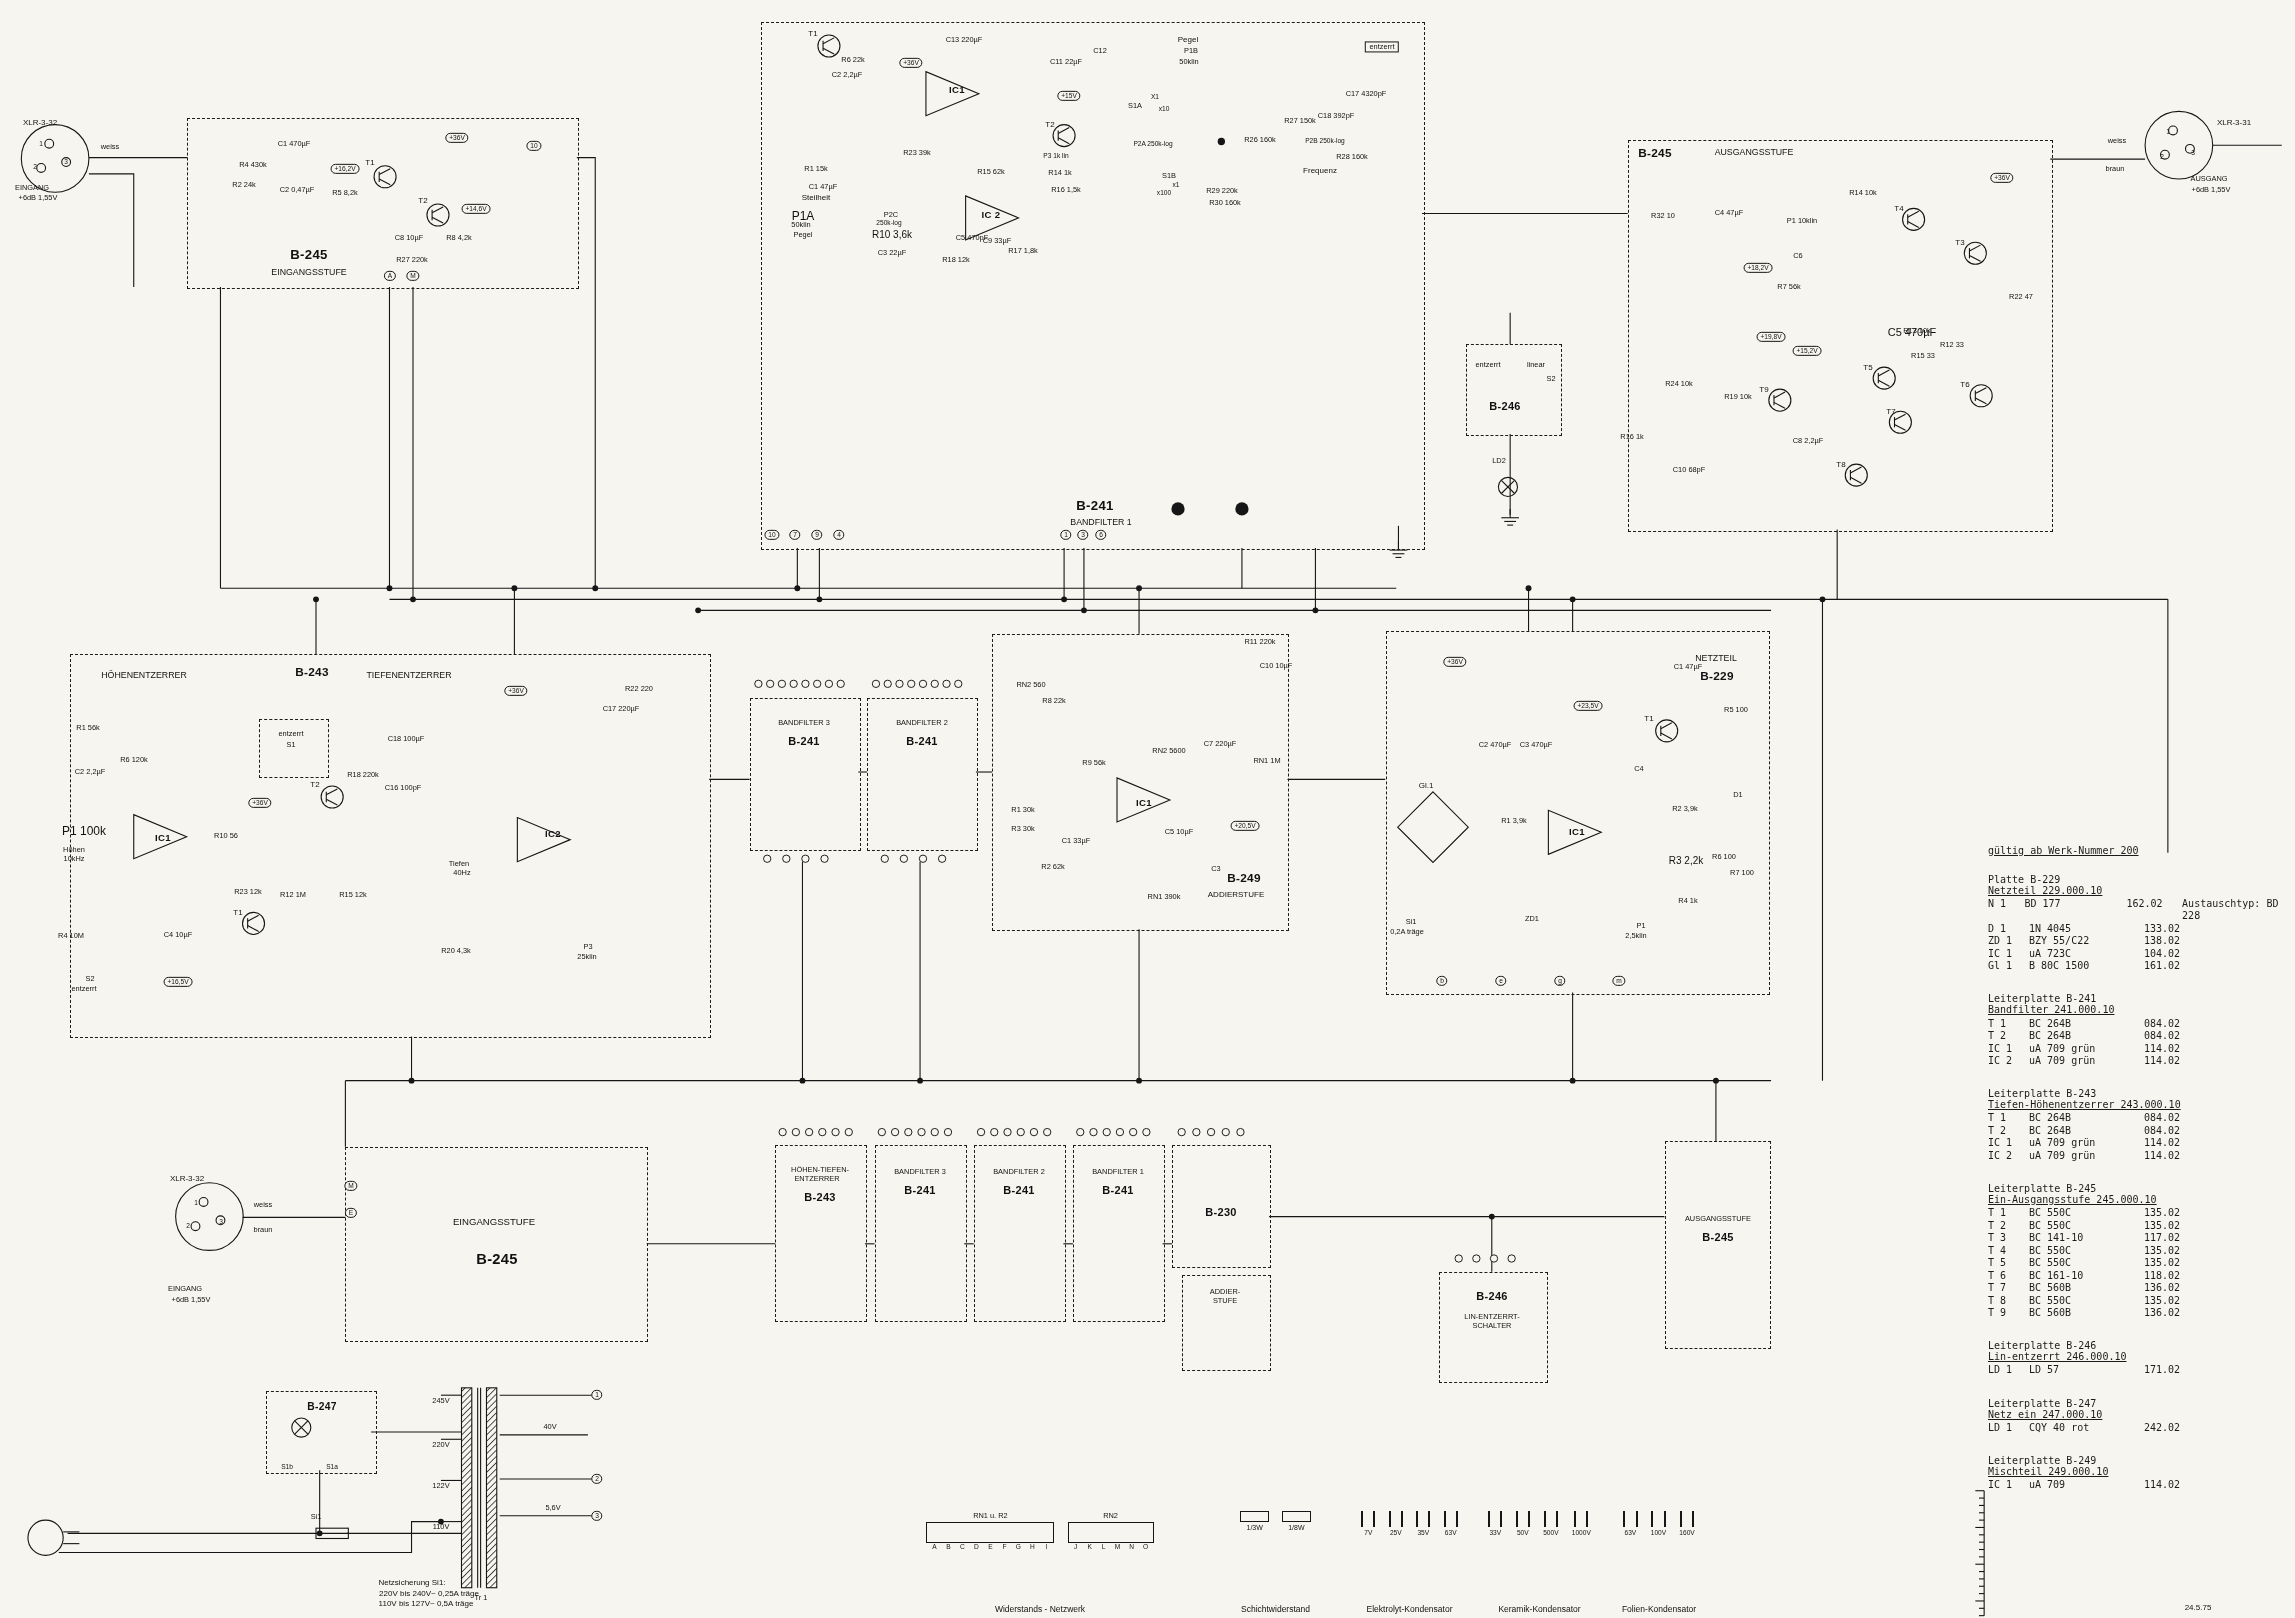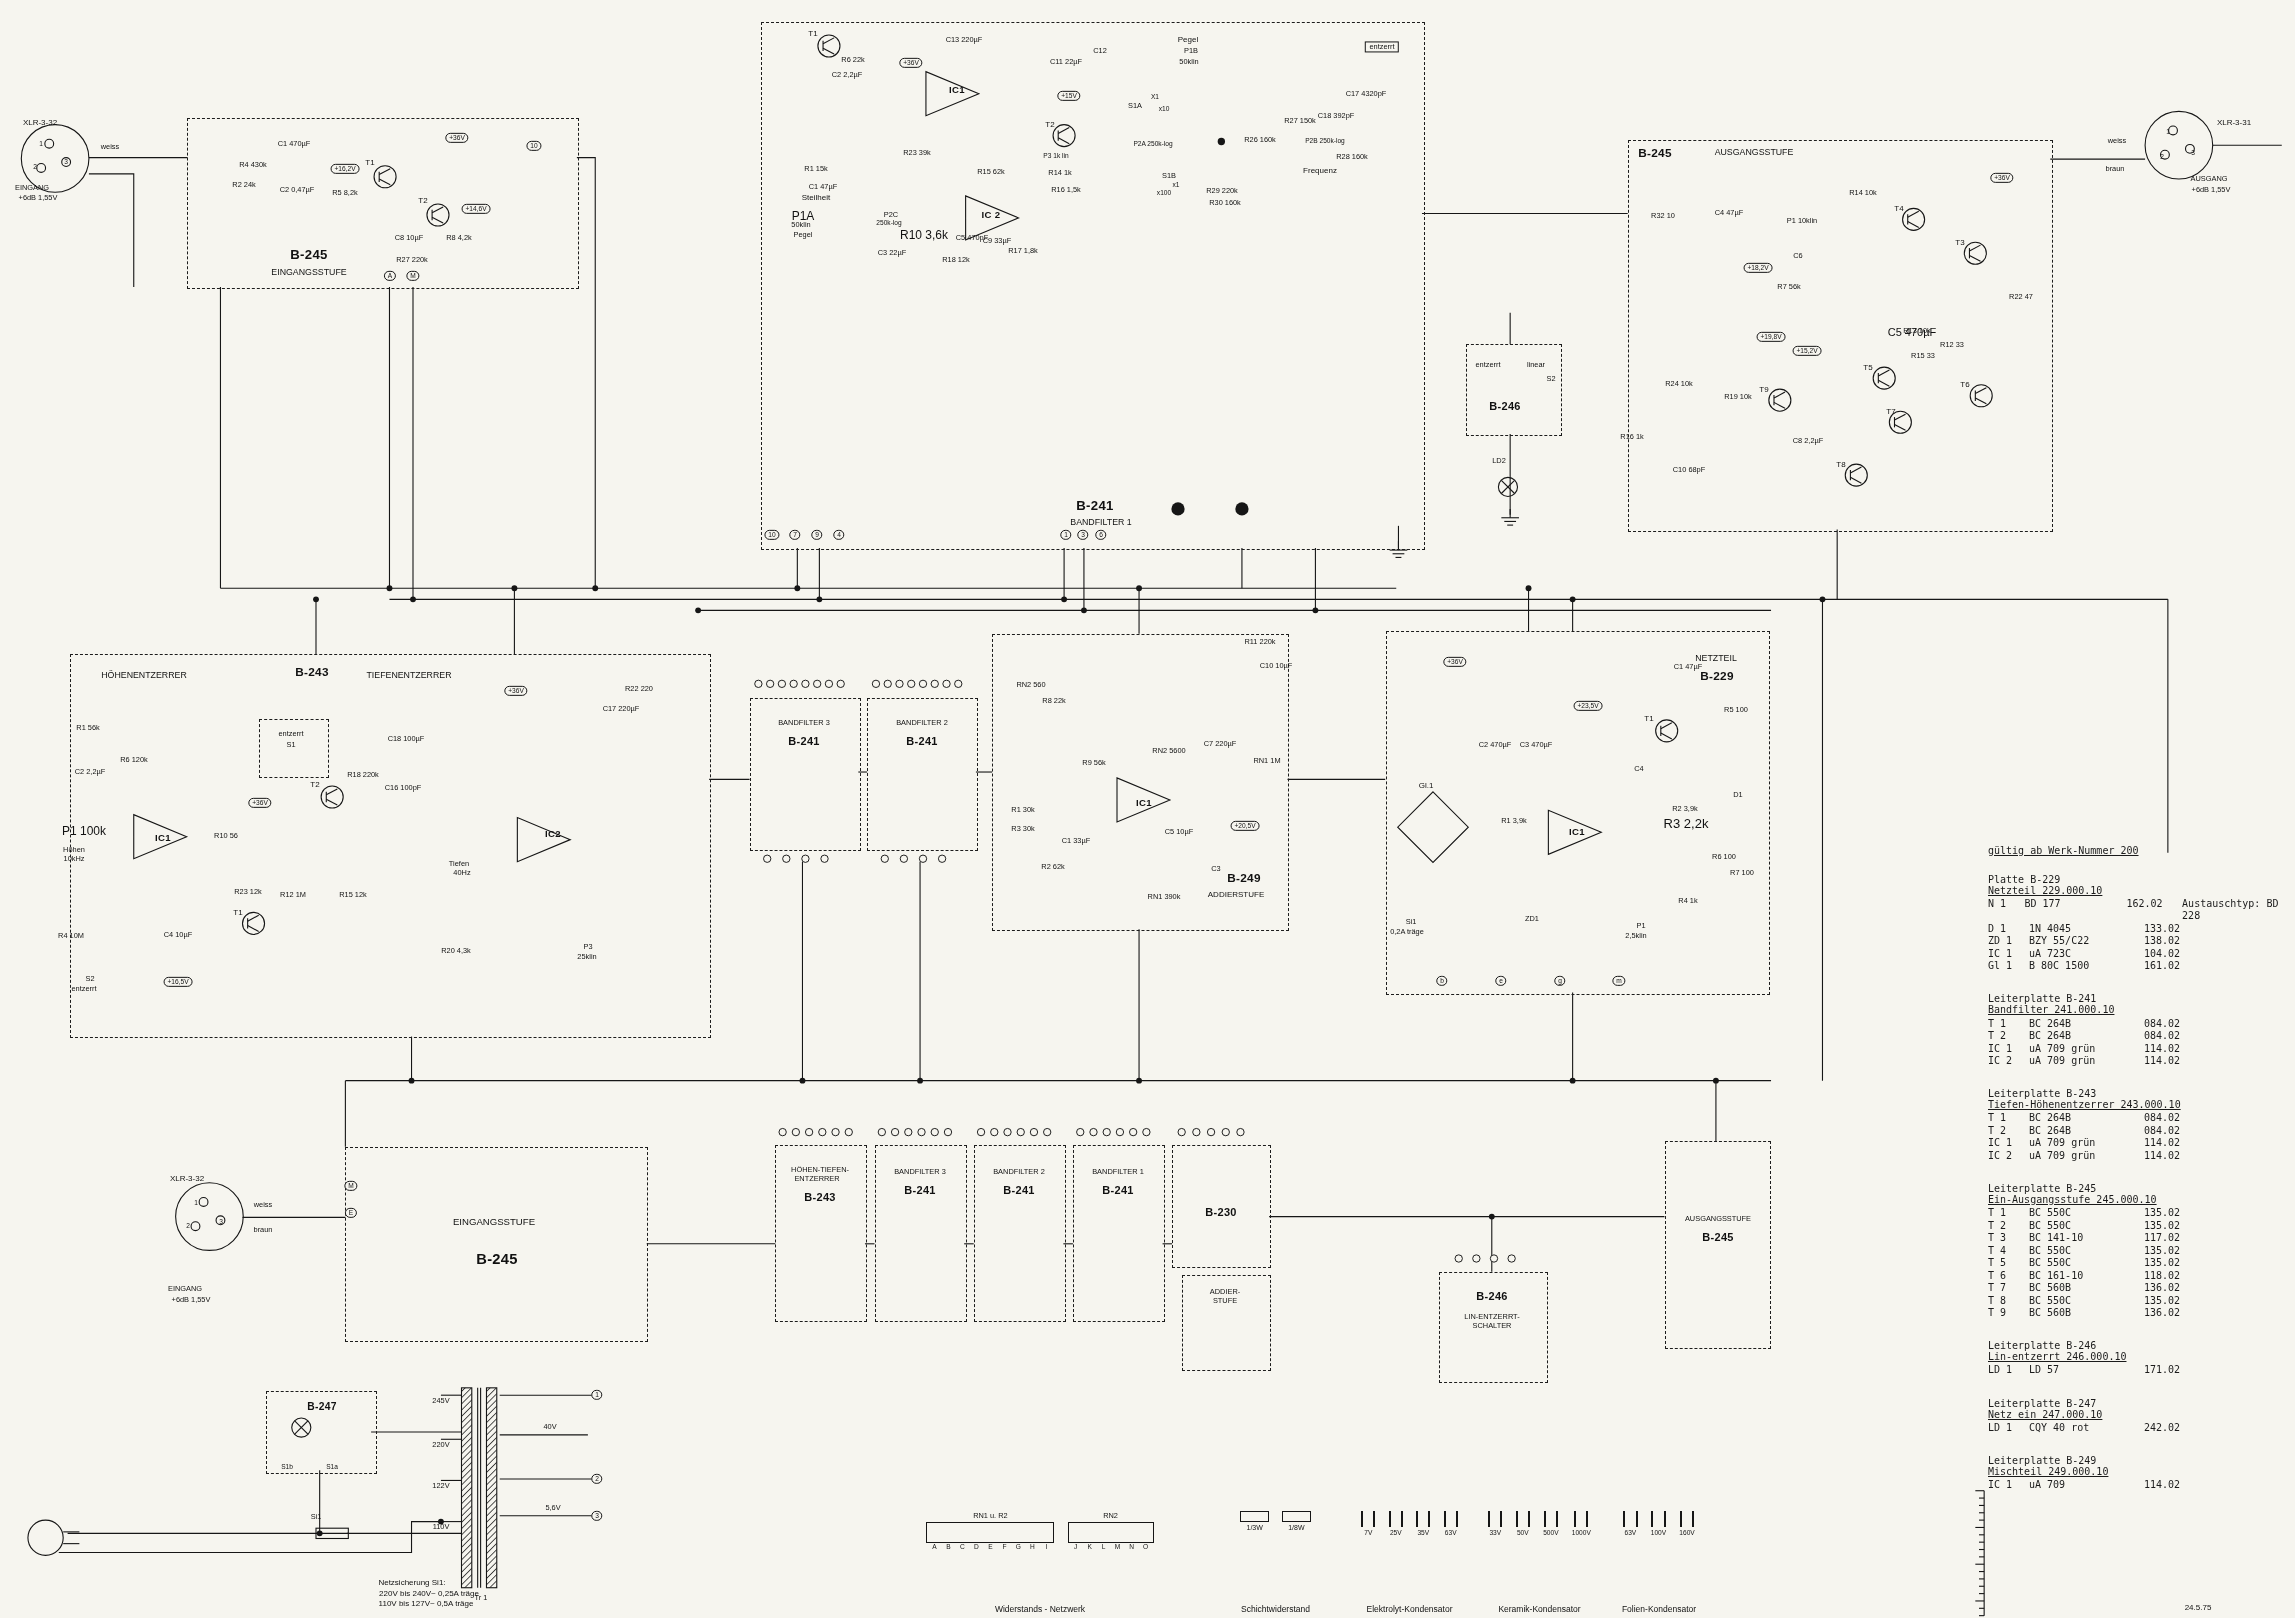--- a/index.html
+++ b/index.html
@@ -484,21 +484,21 @@
       <span class="ann" style="left: 816px; top: 169px; font-size: 7.4px;">R1 15k</span>
       <span class="ann" style="left: 823px; top: 187px; font-size: 7.4px;">C1 47µF</span>
       <span class="ann" style="left: 816px; top: 198px; font-size: 8px;">Steilheit</span>
       <span class="ann" style="left: 917px; top: 153px; font-size: 7.4px;">R23 39k</span>
       <span class="ann big" style="left: 991px; top: 215px; font-size: 9.6px;">IC 2</span>
       <span class="ann" style="left: 803px; top: 216px; font-size: 12px; text-align: center;">P1A</span>
       <span class="ann" style="left: 801px; top: 225px; font-size: 7.4px;">50klin</span>
       <span class="ann" style="left: 803px; top: 235px; font-size: 7.4px;">Pegel</span>
       <span class="ann" style="left: 891px; top: 215px; font-size: 7.4px;">P2C</span>
       <span class="ann" style="left: 889px; top: 223px; font-size: 6.6px;">250k-log</span>
-      <span class="ann" style="left: 892px; top: 235px; font-size: 12px; margin-left: 32px;">R10 3,6k</span>
+      <span class="ann" style="left: 892px; top: 235px; font-size: 10px;">R10 3,6k</span>
       <span class="ann" style="left: 892px; top: 253px; font-size: 7.4px;">C3 22µF</span>
       <span class="ann" style="left: 972px; top: 238px; font-size: 7.4px;">C5 470pF</span>
       <span class="ann" style="left: 997px; top: 241px; font-size: 7.4px;">C9 33µF</span>
       <span class="ann" style="left: 956px; top: 260px; font-size: 7.4px;">R18 12k</span>
       <span class="ann" style="left: 1023px; top: 251px; font-size: 7.4px;">R17 1,8k</span>
       <span class="ann circ" style="left: 772px; top: 535px; font-size: 6.6px;">10</span>
       <span class="ann circ" style="left: 795px; top: 535px; font-size: 6.6px;">7</span>
       <span class="ann circ" style="left: 817px; top: 535px; font-size: 6.6px;">9</span>
       <span class="ann circ" style="left: 839px; top: 535px; font-size: 6.6px;">4</span>
       <span class="ann circ" style="left: 1066px; top: 535px; font-size: 6.6px;">1</span>
@@ -608,21 +608,21 @@
       <span class="ann" style="left: 1688px; top: 667px; font-size: 7.4px;">C1 47µF</span>
       <span class="ann" style="left: 1736px; top: 710px; font-size: 7.4px;">R5 100</span>
       <span class="ann circ" style="left: 1588px; top: 706px; font-size: 6.6px;">+23,5V</span>
       <span class="ann" style="left: 1649px; top: 719px; font-size: 8px;">T1</span>
       <span class="ann" style="left: 1495px; top: 745px; font-size: 7.4px;">C2 470µF</span>
       <span class="ann" style="left: 1536px; top: 745px; font-size: 7.4px;">C3 470µF</span>
       <span class="ann big" style="left: 1577px; top: 832px; font-size: 9.6px;">IC1</span>
       <span class="ann" style="left: 1639px; top: 769px; font-size: 7.4px;">C4</span>
       <span class="ann" style="left: 1738px; top: 795px; font-size: 7.4px;">D1</span>
       <span class="ann" style="left: 1685px; top: 809px; font-size: 7.4px;">R2 3,9k</span>
-      <span class="ann" style="left: 1686px; top: 824px; font-size: 13px;">R3 2,2k</span>
+      <span class="ann" style="left: 1686px; top: 861px; font-size: 10px;">R3 2,2k</span>
       <span class="ann" style="left: 1688px; top: 901px; font-size: 7.4px;">R4 1k</span>
       <span class="ann" style="left: 1724px; top: 857px; font-size: 7.4px;">R6 100</span>
       <span class="ann" style="left: 1742px; top: 873px; font-size: 7.4px;">R7 100</span>
       <span class="ann" style="left: 1532px; top: 919px; font-size: 7.4px;">ZD1</span>
       <span class="ann" style="left: 1641px; top: 926px; font-size: 7.4px;">P1</span>
       <span class="ann" style="left: 1636px; top: 936px; font-size: 7.4px;">2,5klin</span>
       <span class="ann" style="left: 1514px; top: 821px; font-size: 7.4px;">R1 3,9k</span>
       <span class="ann" style="left: 1426px; top: 786px; font-size: 8px;">Gl.1</span>
       <span class="ann" style="left: 1411px; top: 922px; font-size: 7.4px;">Si1</span>
       <span class="ann" style="left: 1407px; top: 932px; font-size: 7.4px;">0,2A träge</span>

